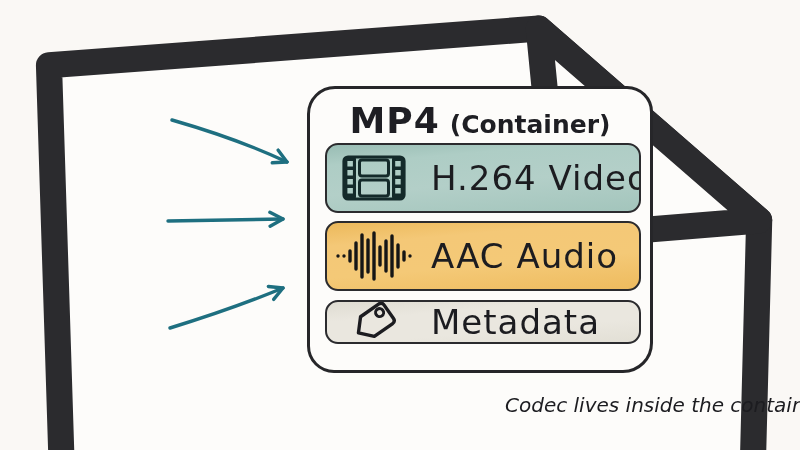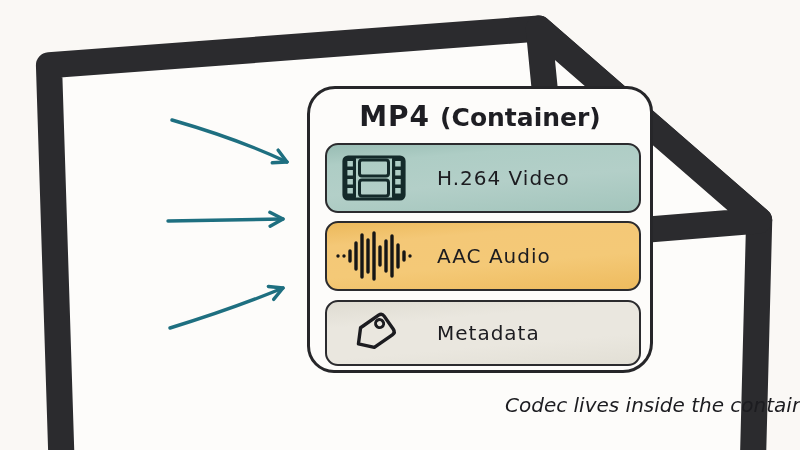--- a/index.html
+++ b/index.html
@@ -55,43 +55,43 @@
     position: absolute; left: 307px; top: 86px; width: 346px; height: 287px;
     background: #fdfcfa;
     border: 3.5px solid #262629;
     border-radius: 28px 26px 30px 27px;
   }
   .mp4-title {
     position: absolute; top: 11px; left: 0; width: 100%;
     display: flex; align-items: baseline; justify-content: center; gap: 10px;
     white-space: nowrap;
   }
-  .mp4-title .t-main { font-size: 28px; font-weight: bold; letter-spacing: 1px; }
+  .mp4-title .t-main { font-size: 36px; font-weight: bold; letter-spacing: 1px; }
   .mp4-title .t-sub  { font-size: 25px; font-weight: 700; }
 
   .band {
     position: absolute; left: 15px; width: 316px;
     border: 2.5px solid #2b2b2e;
     border-radius: 13px;
     display: flex; align-items: center;
     overflow: hidden;
   }
   .band-video { top: 54px;  height: 70px;
     background: linear-gradient(175deg, #99bdb4 0%, #aecdc5 22%, #b3cfc8 55%, #a3c5bc 100%); }
   .band-audio { top: 132px; height: 70px;
     background: linear-gradient(175deg, #ecb95b 0%, #f4c877 25%, #f4c977 60%, #eebb5e 100%); }
-  .band-meta  { top: 211px; height: 66px;
+  .band-meta  { top: 211px; height: 44px;
     background: linear-gradient(175deg, #dfdcd2 0%, #eae7df 30%, #eae7df 65%, #e2dfd5 100%); }
   .band .icon-slot {
     width: 94px; flex: 0 0 94px;
     display: flex; align-items: center; justify-content: center;
   }
   .band .band-label {
-    font-size: 20px; font-weight: 500; letter-spacing: 1px;
-    color: #1c1c20; margin-left: 16px; white-space: nowrap; text-align: center;
+    font-size: 34px; font-weight: 500; letter-spacing: 1px;
+    color: #1c1c20; margin-left: 10px; white-space: nowrap; text-align: center;
   }
 
   
   .caption {
     position: absolute; left: 505px; top: 393px; width: 280px;
     font-size: 20px; font-style: italic; font-weight: 500;
     text-align: center; color: #1c1c20; white-space: nowrap;
   }
 </style>
 </head>

